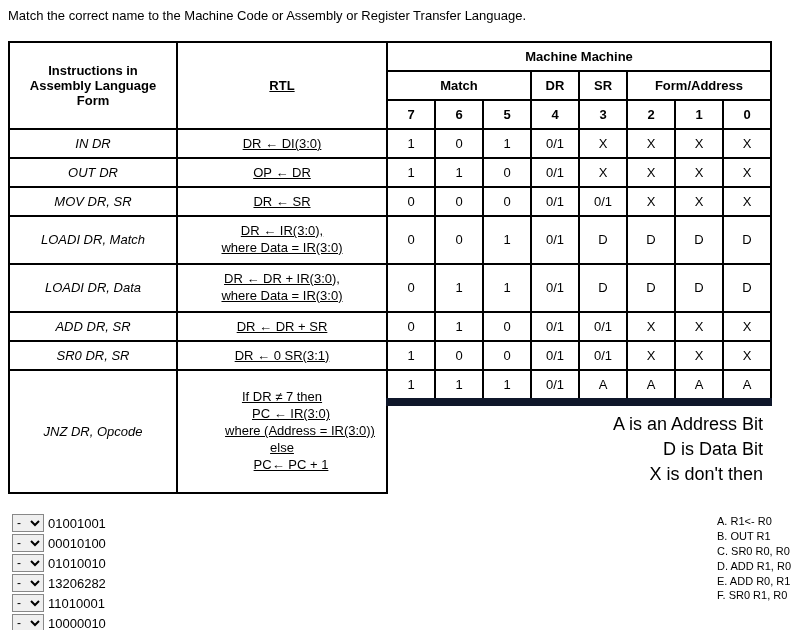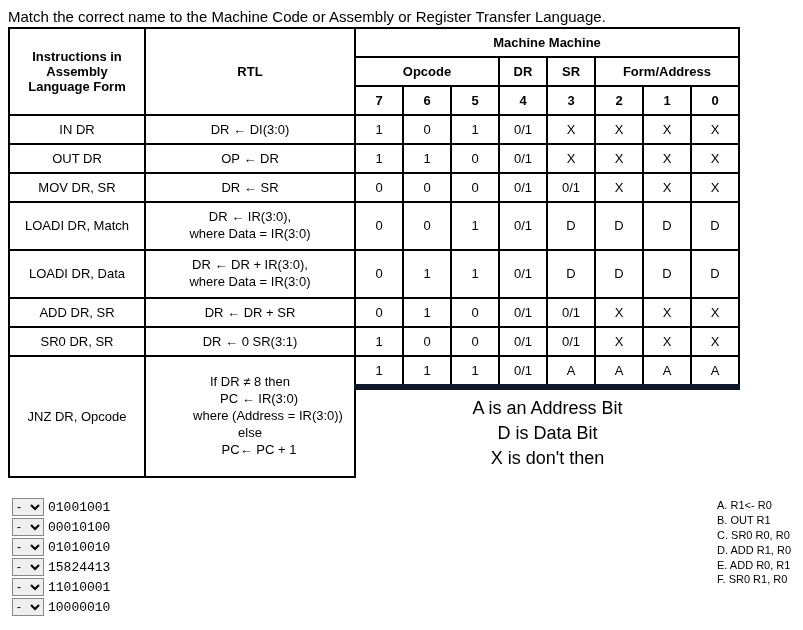--- a/index.html
+++ b/index.html
@@ -5,40 +5,40 @@
     * { box-sizing: border-box; margin: 0; padding: 0; }
     body {
       font-family: Arial, sans-serif;
       font-size: 13px;
       padding: 8px;
       background: #fff;
       color: #000;
       width: 803px;
     }
     .prompt {
-      margin-bottom: 2px;
-      font-size: 15px;
+      margin-bottom: 18px;
+      font-size: 13px;
     }
     table.main {
       border-collapse: collapse;
       margin-bottom: 4px;
     }
     table.main td, table.main th {
       border: 2px solid #000;
       padding: 6px 8px;
       text-align: center;
       vertical-align: middle;
       font-weight: normal;
     }
     table.main th {
       font-weight: bold;
     }
-    .left-align { text-align: left; }
-    .instr-col { width: 136px; margin-top: 41px; }
-    .rtl-col { width: 210px; text-align: left; padding-left: 10px; }
+    .left-align { text-align: left; font-style: italic; }
+    .instr-col { width: 168px; margin-top: 41px; }
+    .rtl-col { width: 210px; text-align: left; padding-left: 10px; text-decoration: underline; }
     .bit-col { width: 48px; }
     .legend {
       font-size: 18px;
       padding: 8px 12px;
       text-align: left;
       line-height: 1.4;
     }
     .bottom-section {
       display: flex;
       justify-content: space-between;
@@ -47,21 +47,21 @@
     }
     .matches { display: flex; flex-direction: column; gap: 2px; }
     .match-row { display: flex; align-items: center; gap: 2px; }
     .match-row select {
       font-size: 12px;
       width: 32px;
       height: 18px;
       border: 1px solid #888;
     }
     .match-row .code {
-      font-family: Liberation Mono, monospace;
+      font-family: Liberation Sans, sans-serif;
       font-size: 13px;
       margin-left: 2px;
     }
     .answers { font-size: 11px; line-height: 1.35; margin-left: 44px; }
     .rtl-multi { line-height: 1.3; }
     .indent1 { padding-left: 18px; display: block; }
     .indent2 { padding-left: 36px; display: block; }
   </style>
 </head>
 <body>
@@ -69,21 +69,21 @@
 <div class="prompt">Match the correct name to the Machine Code or Assembly or Register Transfer Language.</div>
 
 <table class="main">
   <tbody>
       <tr>
     <th rowspan="3" class="instr-col">Instructions in Assembly Language Form</th>
     <th rowspan="3" class="rtl-col" style="text-align:center">RTL</th>
     <th colspan="8">Machine Machine</th>
   </tr>
   <tr>
-    <th colspan="3">Opcode</th>
+    <th colspan="3">Match</th>
     <th>DR</th>
     <th>SR</th>
     <th colspan="3">Form/Address</th>
   </tr>
   <tr>
     <th class="bit-col">7</th>
     <th class="bit-col">6</th>
     <th class="bit-col">5</th>
     <th class="bit-col">4</th>
     <th class="bit-col">3</th>
@@ -185,37 +185,37 @@
     <td>0/1</td>
     <td>0/1</td>
     <td>X</td>
     <td>X</td>
     <td>X</td>
   </tr>
 
   <tr>
     <td rowspan="2" class="left-align">JNZ DR, Opcode</td>
     <td rowspan="2" class="rtl-col rtl-multi">
-      <span>If DR ≠ 8 then</span>
+      <span>If DR ≠ 7 then</span>
       <span class="indent1">PC ← IR(3:0)</span>
       <span class="indent2">where (Address = IR(3:0))</span>
       <span>else</span>
       <span class="indent1">PC← PC + 1</span>
     </td>
     <td>1</td>
     <td>1</td>
     <td>1</td>
     <td>0/1</td>
     <td>A</td>
     <td>A</td>
     <td>A</td>
     <td>A</td>
   </tr>
   <tr>
-    <td colspan="8" class="legend" style="border-top:6px solid #0f172a; border-left:none; border-right:none; border-bottom:none;">
+    <td colspan="8" class="legend" style="border-top:8px solid #0f172a; border-left:none; border-right:none; border-bottom:none;text-align:right;">
       <div>A   is an Address Bit</div>
       <div>D   is Data Bit</div>
       <div>X   is don't then</div>
     </td>
   </tr>
 </tbody>
   </table>
 
 <div class="bottom-section">
   <div class="matches">
@@ -226,21 +226,21 @@
     <div class="match-row">
       <select><option>-</option></select>
       <span class="code">00010100</span>
     </div>
     <div class="match-row">
       <select><option>-</option></select>
       <span class="code">01010010</span>
     </div>
     <div class="match-row">
       <select><option>-</option></select>
-      <span class="code">15824413</span>
+      <span class="code">13206282</span>
     </div>
     <div class="match-row">
       <select><option>-</option></select>
       <span class="code">11010001</span>
     </div>
     <div class="match-row">
       <select><option>-</option></select>
       <span class="code">10000010</span>
     </div>
   </div>

